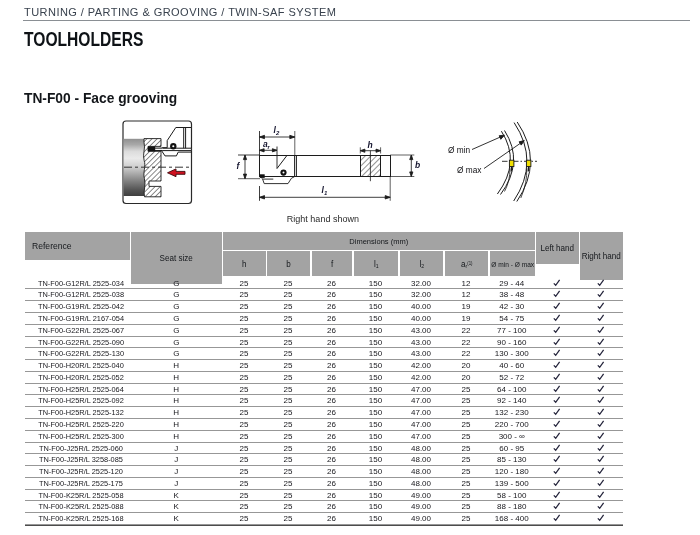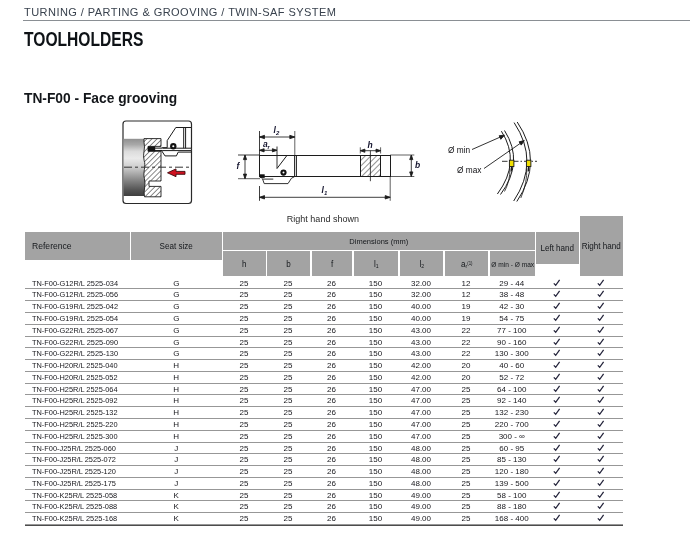--- a/index.html
+++ b/index.html
@@ -10,21 +10,21 @@
 #subtitle{left:24px;top:89.5px;font-size:14.5px;font-weight:bold;color:#13161a;transform:scaleX(.95);transform-origin:0 0}
 #rhs{left:255px;top:213.5px;width:140px;text-align:center;font-size:9.3px;color:#2a2a2a;transform:scaleX(.97);transform-origin:0 0}
 
 .hc{position:absolute;background:#a3a3a3;color:#15181c;font-weight:normal;font-size:8.6px}
 .hc .vc{position:absolute;top:50%;transform:translateY(-50%) scaleX(.94);transform-origin:50% 50%;width:100%;text-align:center;white-space:nowrap}
 .hc .vcl{position:absolute;top:50%;transform:translateY(-50%);left:7px}
 
 #tbody{left:25px;top:277.6px;width:597.5px;display:grid;grid-template-columns:105px 92.5px 43px 45px 42px 46px 45px 45px 46.5px 44px 43.5px;grid-auto-rows:11.79px;font-size:8px;color:#17171c}
 .tr{display:contents}
 .c{border-bottom:1px solid #979797;text-align:center;line-height:11.1px;overflow:hidden;white-space:nowrap}
-.ref{text-align:left;padding-left:7px;font-size:7.4px}
+.ref{text-align:center;padding-left:7px;font-size:7.4px}
 
 #tbot{left:25px;top:524.6px;width:597.5px;height:1.6px;background:#4c4c4c}
 sub{font-size:5.5px;vertical-align:-1px}
 sup{font-size:4.6px;vertical-align:2px}
 </style></head><body>
 <div class="abs" id="crumb">TURNING / PARTING &amp; GROOVING / TWIN-SAF SYSTEM</div>
 <div class="abs" id="topline"></div>
 <div class="abs" id="title">TOOLHOLDERS</div>
 <div class="abs" id="subtitle">TN-F00 - Face grooving</div>
 <div class="abs" id="rhs">Right hand shown</div>
@@ -153,21 +153,21 @@
 </g>
 <g font-family="Liberation Sans" font-size="8.3" fill="#101014">
 <text x="448" y="153">Ø min</text>
 <text x="457" y="172.5">Ø max</text>
 </g>
 </svg>
 
 <div class="hc" style="left:25px;top:232px;width:104.5px;height:28px">
     <span class="vcl">Reference</span>
   </div>
-<div class="hc" style="left:131px;top:232px;width:90.5px;height:28px">
+<div class="hc" style="left:131px;top:232px;width:90.5px;height:52px">
     <span class="vc">Seat size</span>
   </div>
 <div class="hc" style="left:223px;top:232px;width:311.5px;height:17.5px;font-size:8px">
     <span class="vc">Dimensions (mm)</span>
   </div>
 <div class="hc" style="left:223px;top:251px;width:42.5px;height:25px">
     <span class="vc">h</span>
   </div>
 <div class="hc" style="left:267px;top:251px;width:43px;height:25px">
     <span class="vc">b</span>
@@ -183,41 +183,41 @@
   </div>
 <div class="hc" style="left:444.5px;top:251px;width:43.5px;height:25px">
     <span class="vc">a<sub>r</sub><sup>(1)</sup></span>
   </div>
 <div class="hc" style="left:489.5px;top:251px;width:45px;height:25px;font-size:7px">
     <span class="vc">Ø min - Ø max</span>
   </div>
 <div class="hc" style="left:536px;top:232px;width:42.5px;height:32px">
     <span class="vc">Left hand</span>
   </div>
-<div class="hc" style="left:580px;top:216px;width:42.5px;height:60px">
+<div class="hc" style="left:580px;top:232px;width:42.5px;height:48px">
     <span class="vc">Right hand</span>
   </div>
 
 <div class="abs" id="tbody">
 <div class="tr"><div class="c ref">TN-F00-G12R/L 2525-034</div><div class="c">G</div><div class="c">25</div><div class="c">25</div><div class="c">26</div><div class="c">150</div><div class="c">32.00</div><div class="c">12</div><div class="c">29 - 44</div><div class="c"><svg width="8" height="8" viewBox="0 0 8 8" style="vertical-align:-1px">
           <path d="M0.8,4.4 L2.7,6.3 L6.6,0.9" stroke="#23233a" stroke-width="1.25" fill="none"></path>
         </svg></div><div class="c"><svg width="8" height="8" viewBox="0 0 8 8" style="vertical-align:-1px">
           <path d="M0.8,4.4 L2.7,6.3 L6.6,0.9" stroke="#23233a" stroke-width="1.25" fill="none"></path>
         </svg></div></div>
-<div class="tr"><div class="c ref">TN-F00-G12R/L 2525-056</div><div class="c">G</div><div class="c">25</div><div class="c">25</div><div class="c">26</div><div class="c">150</div><div class="c">32.00</div><div class="c">12</div><div class="c">38 - 48</div><div class="c"><svg width="8" height="8" viewBox="0 0 8 8" style="vertical-align:-1px">
+<div class="tr"><div class="c ref">TN-F00-G12R/L 2525-038</div><div class="c">G</div><div class="c">25</div><div class="c">25</div><div class="c">26</div><div class="c">150</div><div class="c">32.00</div><div class="c">12</div><div class="c">38 - 48</div><div class="c"><svg width="8" height="8" viewBox="0 0 8 8" style="vertical-align:-1px">
           <path d="M0.8,4.4 L2.7,6.3 L6.6,0.9" stroke="#23233a" stroke-width="1.25" fill="none"></path>
         </svg></div><div class="c"><svg width="8" height="8" viewBox="0 0 8 8" style="vertical-align:-1px">
           <path d="M0.8,4.4 L2.7,6.3 L6.6,0.9" stroke="#23233a" stroke-width="1.25" fill="none"></path>
         </svg></div></div>
 <div class="tr"><div class="c ref">TN-F00-G19R/L 2525-042</div><div class="c">G</div><div class="c">25</div><div class="c">25</div><div class="c">26</div><div class="c">150</div><div class="c">40.00</div><div class="c">19</div><div class="c">42 - 30</div><div class="c"><svg width="8" height="8" viewBox="0 0 8 8" style="vertical-align:-1px">
           <path d="M0.8,4.4 L2.7,6.3 L6.6,0.9" stroke="#23233a" stroke-width="1.25" fill="none"></path>
         </svg></div><div class="c"><svg width="8" height="8" viewBox="0 0 8 8" style="vertical-align:-1px">
           <path d="M0.8,4.4 L2.7,6.3 L6.6,0.9" stroke="#23233a" stroke-width="1.25" fill="none"></path>
         </svg></div></div>
-<div class="tr"><div class="c ref">TN-F00-G19R/L 2525-054</div><div class="c">G</div><div class="c">25</div><div class="c">25</div><div class="c">26</div><div class="c">150</div><div class="c">40.00</div><div class="c">19</div><div class="c">54 - 75</div><div class="c"><svg width="8" height="8" viewBox="0 0 8 8" style="vertical-align:-1px">
+<div class="tr"><div class="c ref">TN-F00-G19R/L 2167-054</div><div class="c">G</div><div class="c">25</div><div class="c">25</div><div class="c">26</div><div class="c">150</div><div class="c">40.00</div><div class="c">19</div><div class="c">54 - 75</div><div class="c"><svg width="8" height="8" viewBox="0 0 8 8" style="vertical-align:-1px">
           <path d="M0.8,4.4 L2.7,6.3 L6.6,0.9" stroke="#23233a" stroke-width="1.25" fill="none"></path>
         </svg></div><div class="c"><svg width="8" height="8" viewBox="0 0 8 8" style="vertical-align:-1px">
           <path d="M0.8,4.4 L2.7,6.3 L6.6,0.9" stroke="#23233a" stroke-width="1.25" fill="none"></path>
         </svg></div></div>
 <div class="tr"><div class="c ref">TN-F00-G22R/L 2525-067</div><div class="c">G</div><div class="c">25</div><div class="c">25</div><div class="c">26</div><div class="c">150</div><div class="c">43.00</div><div class="c">22</div><div class="c">77 - 100</div><div class="c"><svg width="8" height="8" viewBox="0 0 8 8" style="vertical-align:-1px">
           <path d="M0.8,4.4 L2.7,6.3 L6.6,0.9" stroke="#23233a" stroke-width="1.25" fill="none"></path>
         </svg></div><div class="c"><svg width="8" height="8" viewBox="0 0 8 8" style="vertical-align:-1px">
           <path d="M0.8,4.4 L2.7,6.3 L6.6,0.9" stroke="#23233a" stroke-width="1.25" fill="none"></path>
         </svg></div></div>
 <div class="tr"><div class="c ref">TN-F00-G22R/L 2525-090</div><div class="c">G</div><div class="c">25</div><div class="c">25</div><div class="c">26</div><div class="c">150</div><div class="c">43.00</div><div class="c">22</div><div class="c">90 - 160</div><div class="c"><svg width="8" height="8" viewBox="0 0 8 8" style="vertical-align:-1px">
@@ -263,21 +263,21 @@
 <div class="tr"><div class="c ref">TN-F00-H25R/L 2525-300</div><div class="c">H</div><div class="c">25</div><div class="c">25</div><div class="c">26</div><div class="c">150</div><div class="c">47.00</div><div class="c">25</div><div class="c">300 - ∞</div><div class="c"><svg width="8" height="8" viewBox="0 0 8 8" style="vertical-align:-1px">
           <path d="M0.8,4.4 L2.7,6.3 L6.6,0.9" stroke="#23233a" stroke-width="1.25" fill="none"></path>
         </svg></div><div class="c"><svg width="8" height="8" viewBox="0 0 8 8" style="vertical-align:-1px">
           <path d="M0.8,4.4 L2.7,6.3 L6.6,0.9" stroke="#23233a" stroke-width="1.25" fill="none"></path>
         </svg></div></div>
 <div class="tr"><div class="c ref">TN-F00-J25R/L 2525-060</div><div class="c">J</div><div class="c">25</div><div class="c">25</div><div class="c">26</div><div class="c">150</div><div class="c">48.00</div><div class="c">25</div><div class="c">60 - 95</div><div class="c"><svg width="8" height="8" viewBox="0 0 8 8" style="vertical-align:-1px">
           <path d="M0.8,4.4 L2.7,6.3 L6.6,0.9" stroke="#23233a" stroke-width="1.25" fill="none"></path>
         </svg></div><div class="c"><svg width="8" height="8" viewBox="0 0 8 8" style="vertical-align:-1px">
           <path d="M0.8,4.4 L2.7,6.3 L6.6,0.9" stroke="#23233a" stroke-width="1.25" fill="none"></path>
         </svg></div></div>
-<div class="tr"><div class="c ref">TN-F00-J25R/L 2525-072</div><div class="c">J</div><div class="c">25</div><div class="c">25</div><div class="c">26</div><div class="c">150</div><div class="c">48.00</div><div class="c">25</div><div class="c">85 - 130</div><div class="c"><svg width="8" height="8" viewBox="0 0 8 8" style="vertical-align:-1px">
+<div class="tr"><div class="c ref">TN-F00-J25R/L 3258-085</div><div class="c">J</div><div class="c">25</div><div class="c">25</div><div class="c">26</div><div class="c">150</div><div class="c">48.00</div><div class="c">25</div><div class="c">85 - 130</div><div class="c"><svg width="8" height="8" viewBox="0 0 8 8" style="vertical-align:-1px">
           <path d="M0.8,4.4 L2.7,6.3 L6.6,0.9" stroke="#23233a" stroke-width="1.25" fill="none"></path>
         </svg></div><div class="c"><svg width="8" height="8" viewBox="0 0 8 8" style="vertical-align:-1px">
           <path d="M0.8,4.4 L2.7,6.3 L6.6,0.9" stroke="#23233a" stroke-width="1.25" fill="none"></path>
         </svg></div></div>
 <div class="tr"><div class="c ref">TN-F00-J25R/L 2525-120</div><div class="c">J</div><div class="c">25</div><div class="c">25</div><div class="c">26</div><div class="c">150</div><div class="c">48.00</div><div class="c">25</div><div class="c">120 - 180</div><div class="c"><svg width="8" height="8" viewBox="0 0 8 8" style="vertical-align:-1px">
           <path d="M0.8,4.4 L2.7,6.3 L6.6,0.9" stroke="#23233a" stroke-width="1.25" fill="none"></path>
         </svg></div><div class="c"><svg width="8" height="8" viewBox="0 0 8 8" style="vertical-align:-1px">
           <path d="M0.8,4.4 L2.7,6.3 L6.6,0.9" stroke="#23233a" stroke-width="1.25" fill="none"></path>
         </svg></div></div>
 <div class="tr"><div class="c ref">TN-F00-J25R/L 2525-175</div><div class="c">J</div><div class="c">25</div><div class="c">25</div><div class="c">26</div><div class="c">150</div><div class="c">48.00</div><div class="c">25</div><div class="c">139 - 500</div><div class="c"><svg width="8" height="8" viewBox="0 0 8 8" style="vertical-align:-1px">

